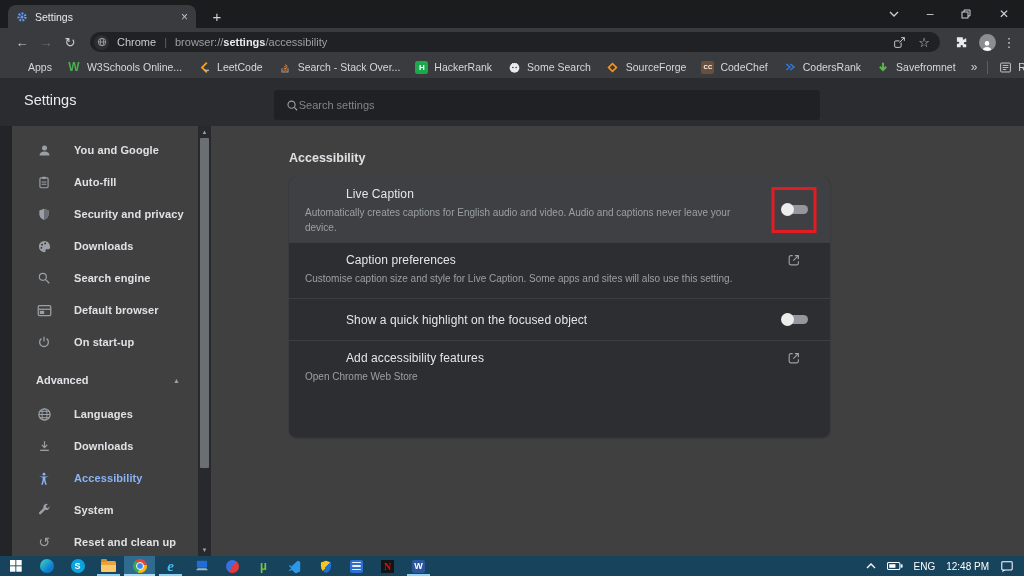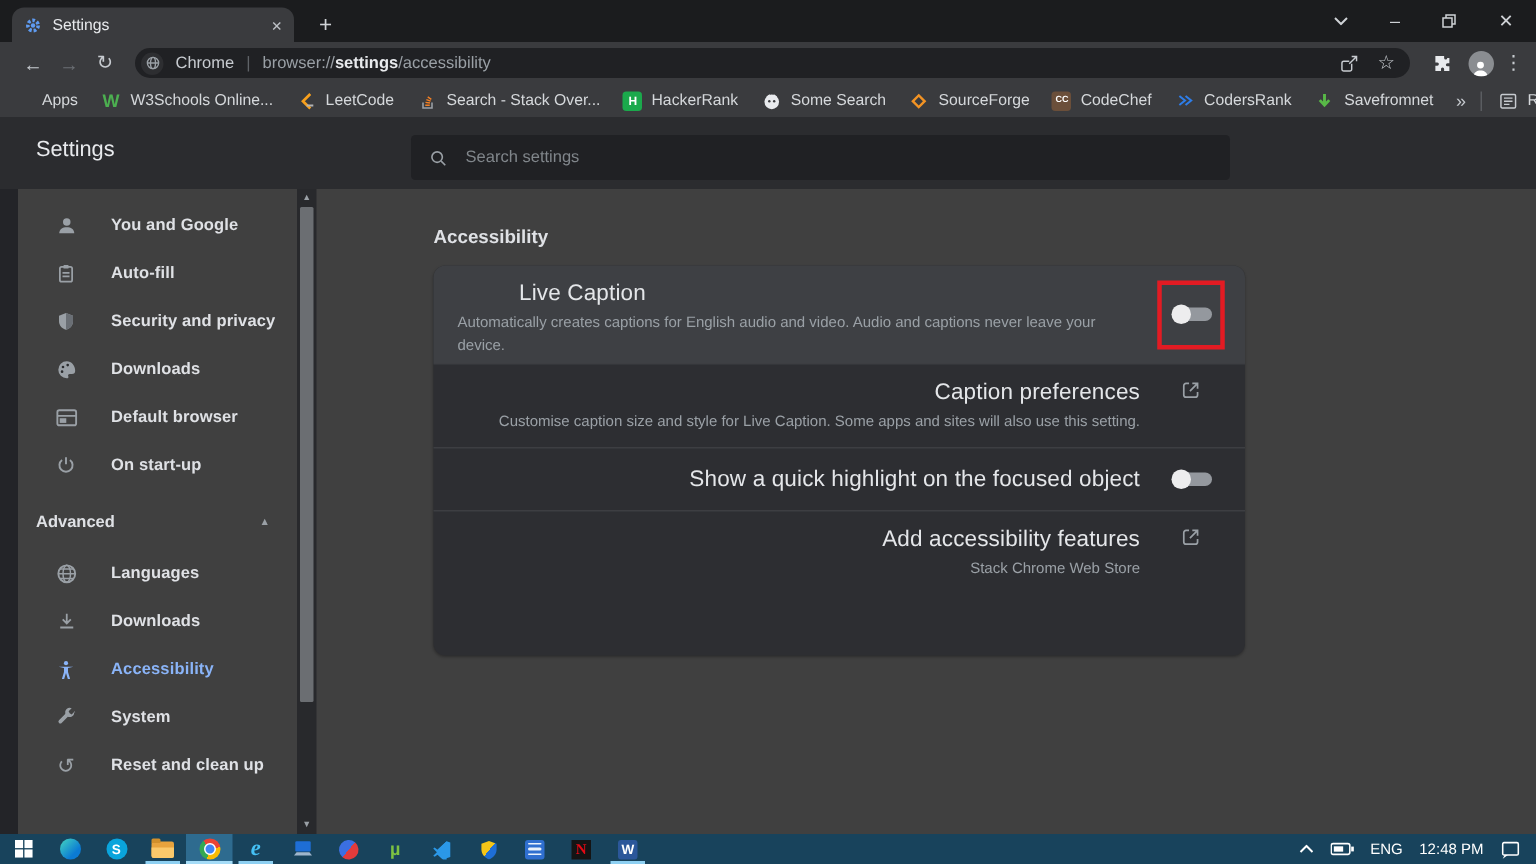--- a/index.html
+++ b/index.html
@@ -49,53 +49,53 @@
   .lettertile { width:13px; height:13px; border-radius:2.5px; display:flex; align-items:center;
                 justify-content:center; font-weight:700; }
   .bm-right { margin-left:auto; display:flex; align-items:center; gap:10px; }
   .bm-overflow { font-size:12px; color:#c7cbd0; }
   .bm-divider { width:1px; height:13px; background:#5a5d61; }
 
   
   .pageheader { position:absolute; left:0; top:78px; width:1024px; height:48px; background:#2b2c2f; }
   .pageheader h1 { position:absolute; left:24px; top:14px; font-size:14.5px; font-weight:400; color:#e8eaed; }
   .searchbox { position:absolute; left:274px; top:12px; width:546px; height:30px; background:#202124;
-               border-radius:3px; display:flex; align-items:center; padding:0 12px; gap:12px; }
+               border-radius:3px; display:flex; align-items:center; padding:0 12px; }
   .searchbox input { background:transparent; border:none; outline:none; color:#e8eaed;
                      font-size:11px; width:100%; font-family:inherit; }
   .searchbox input::placeholder { color:#80868b; }
 
   
   .content { position:absolute; left:12px; top:126px; width:1024px; height:430px; background:#404040; }
 
   .sidebar { position:absolute; left:0; top:0; width:186px; padding-top:8px; }
   .sb-item { height:32px; display:flex; align-items:center; padding-left:24px; gap:22px; color:#9aa0a6; }
   .sb-item .lbl { font-size:11px; font-weight:700; color:#dfe1e5; letter-spacing:.1px; }
   .sb-item.active { color:#8ab4f8; }
   .sb-item.active .lbl { color:#8ab4f8; }
   .sb-ico { width:16px; height:16px; display:flex; align-items:center; justify-content:center; flex:none; }
-  .sb-advanced { height:36px; margin-top:4px; display:flex; align-items:center; padding:0 18px 0 12px; }
+  .sb-advanced { height:36px; margin-top:4px; display:flex; align-items:center; padding:0 18px 0 24px; }
   .sb-advanced .lbl { flex:1; font-size:11px; font-weight:700; color:#dfe1e5; }
   .sb-caret { font-size:7px; color:#9aa0a6; }
   .reset-glyph { font-size:14px; line-height:1; }
 
   .scrollbar { position:absolute; left:186px; top:0; width:13px; height:430px; background:#28292c;
                display:flex; flex-direction:column; align-items:center; }
   .scroll-arrow { height:12px; display:flex; align-items:center; justify-content:center;
                   font-size:6px; color:#9aa0a6; width:100%; }
   .scroll-thumb { width:9px; height:330px; background:#6b6e72; border-radius:1px; }
   .scroll-track-rest { flex:1; }
 
   .section-title { position:absolute; left:277px; top:25px; font-size:12.5px; font-weight:700; color:#dfe1e5; }
   .card { position:absolute; left:277px; top:51px; width:541px; height:260px; background:#2d2e32;
           border-radius:8px; box-shadow:0 1px 2px rgba(0,0,0,.3); }
   .row { display:flex; align-items:flex-start; padding:10px 16px; }
-  .row + .row { border-top:1px solid #3d3e42;text-align:right; }
+  .row + .row { border-top:1px solid #3d3e42; }
   .row-text { flex:1; padding-right:14px; }
-  .row-title { font-size:15px; color:#e4e6e9; letter-spacing:.1px;padding-left:41px; }
+  .row-title { font-size:12px; color:#e4e6e9; letter-spacing:.1px;padding-left:41px; }
   .row-sub { font-size:10px; color:#9aa0a6; margin-top:4px; line-height:1.5; }
   .row-sub:empty { display:none; }
   .row-ctl { width:40px; display:flex; align-items:center; justify-content:center; position:relative; }
   .row1 { height:65px; background:#3e4044; border-radius:8px 8px 0 0; }
   .row2 { height:56px; }
   .row3 { height:42px; align-items:center; padding-top:0; padding-bottom:0; }
   .row4 { height:48px; }
   .row5 { height:51px; }
   .row1 .row-ctl { height:45px; }
   .row3 .row-ctl, .row4 .row-ctl { height:22px; }
@@ -348,20 +348,29 @@
               <path d="M12 3a9 9 0 100 18c1.6 0 2.2-1.1 1.6-2.2-.6-1.1.1-2.3 1.5-2.3h2.4A3.5 3.5 0 0021 13c0-5.5-4-10-9-10z" fill="currentColor"></path>
               <circle cx="8" cy="9" r="1.4" fill="#2a2b2e"></circle>
               <circle cx="13" cy="7" r="1.4" fill="#2a2b2e"></circle>
               <circle cx="7" cy="14" r="1.4" fill="#2a2b2e"></circle>
             </svg>
           </span>
         <span class="lbl">Downloads</span>
       </div>
       <div class="sb-item">
         <span class="sb-ico">
+            <svg width="14" height="14" viewBox="0 0 24 24">
+              <circle cx="10" cy="10" r="6" fill="none" stroke="currentColor" stroke-width="2"></circle>
+              <path d="M15 15l6 6" stroke="currentColor" stroke-width="2"></path>
+            </svg>
+          </span>
+        <span class="lbl">Search engine</span>
+      </div>
+      <div class="sb-item">
+        <span class="sb-ico">
             <svg width="15" height="13" viewBox="0 0 24 20">
               <rect x="2" y="2" width="20" height="16" rx="2" fill="none" stroke="currentColor" stroke-width="2"></rect>
               <path d="M2 8h20" stroke="currentColor" stroke-width="2"></path>
               <rect x="4.5" y="10.5" width="7" height="5" fill="currentColor"></rect>
             </svg>
           </span>
         <span class="lbl">Default browser</span>
       </div>
       <div class="sb-item">
         <span class="sb-ico">
@@ -463,21 +472,21 @@
         <div class="row-ctl">
           <div class="toggle">
               <div class="track"></div>
               <div class="knob"></div>
             </div>
         </div>
       </div>
       <div class="row row5">
         <div class="row-text">
           <div class="row-title">Add accessibility features</div>
-          <div class="row-sub">Stack Chrome Web Store</div>
+          <div class="row-sub">Open Chrome Web Store</div>
         </div>
         <div class="row-ctl">
           <svg width="14" height="14" viewBox="0 0 16 16">
               <path d="M6.5 3H4.2A1.7 1.7 0 002.5 4.7v7.1a1.7 1.7 0 001.7 1.7h7.1a1.7 1.7 0 001.7-1.7V9.5" fill="none" stroke="#9aa0a6" stroke-width="1.3"></path>
               <path d="M9 3h4v4M13 3L7.2 8.8" fill="none" stroke="#9aa0a6" stroke-width="1.3"></path>
             </svg>
         </div>
       </div>
     </div>
   </div>

